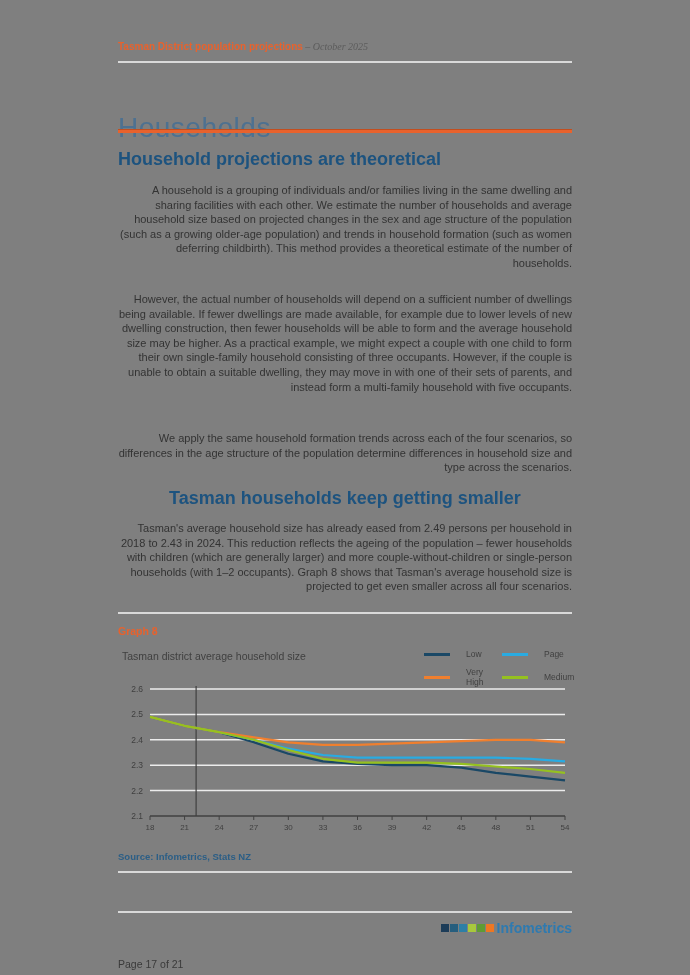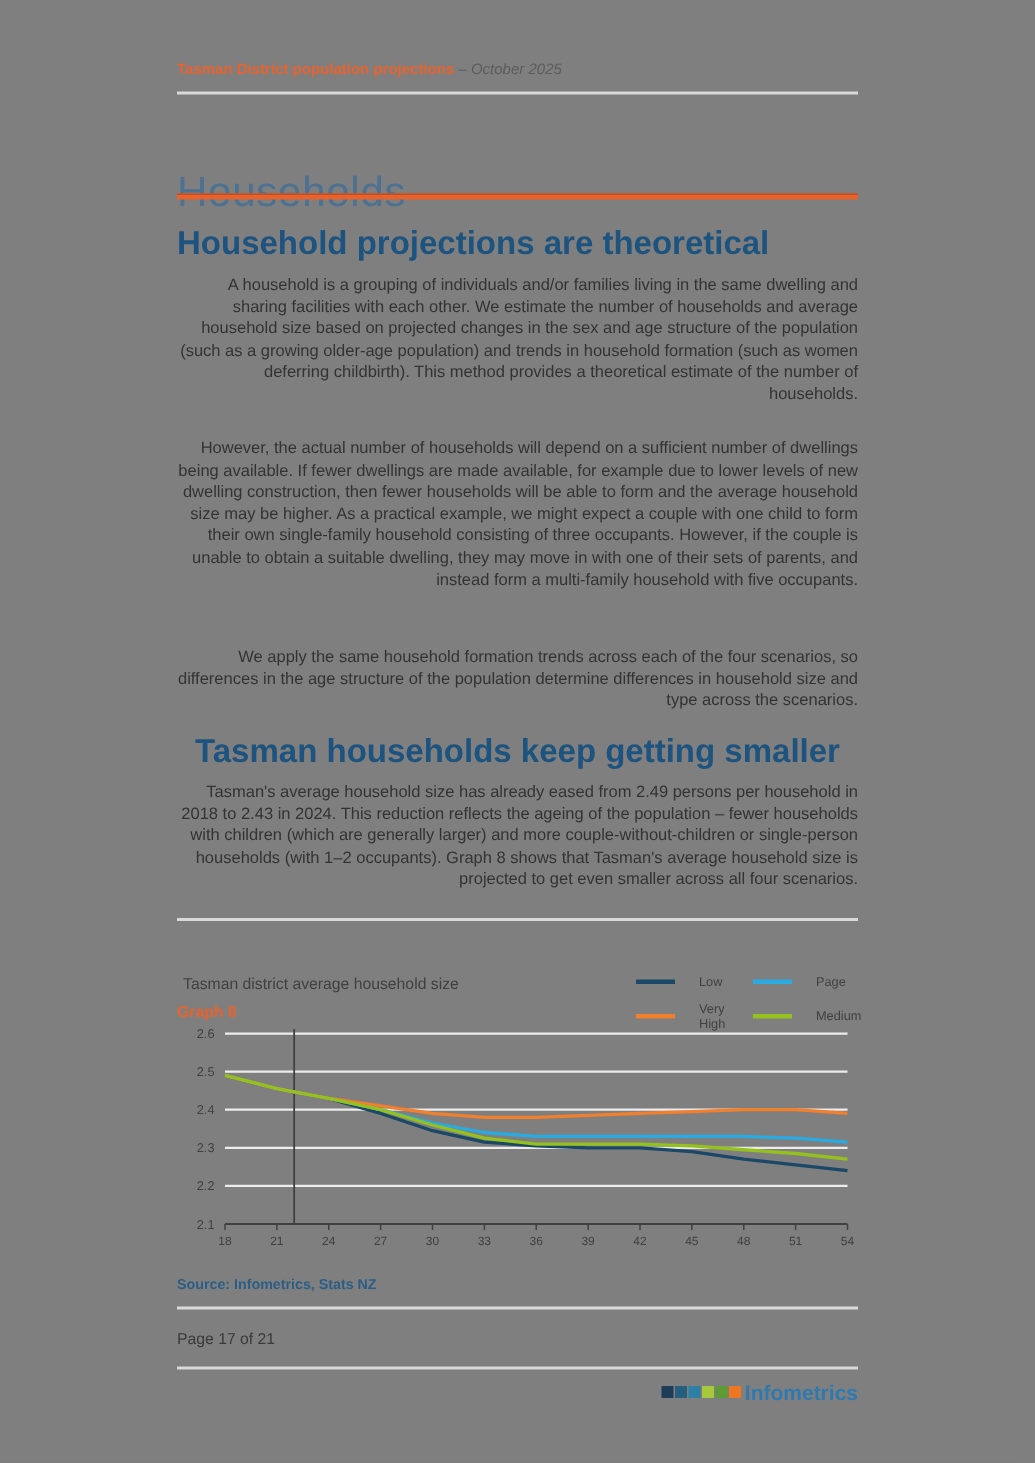--- a/index.html
+++ b/index.html
@@ -8,39 +8,39 @@
     background:#7f7f7f;
     font-family:"Liberation Sans","DejaVu Sans",sans-serif;
     color:#3a3a3a;
   }
   .abs{position:absolute;}
   .content-left{left:118px;}
   .content-w{width:454px;}
 
   .doc-header{top:41px;font-size:10px;line-height:12px;}
   .doc-header .brand{color:#e8622d;font-weight:bold;}
-  .doc-header .suffix{color:#5c5c5c;font-style:italic;}
+  .doc-header .suffix{color:#5c5c5c;font-style:italic;font-family:Liberation Serif, serif;}
   .rule-light{height:2px;background:#d9d9d9;}
   .rule-orange{height:3px;background:#e8622d;border-top:1px solid #c24e1f;}
 
   .doc-title{top:84px;font-size:28px;font-weight:normal;color:#4d7191;letter-spacing:0.5px;margin-top:28px;}
 
-  h2.section-heading{margin:0;font-size:22px;font-weight:bold;color:#1d537f;}
+  h2.section-heading{margin:0;font-size:18px;font-weight:bold;color:#1d537f;}
   .para{font-size:11px;line-height:14.6px;color:#333333;text-align:right;}
 
-  .graph-label{top:625px;font-size:10.5px;font-weight:bold;color:#e8622d;margin-top:44px;}
+  .graph-label{top:625px;font-size:10.5px;font-weight:bold;color:#e8622d;}
   .chart-title{top:650px;left:122px;font-size:10.5px;color:#404040;text-align:center;}
 
   .legend{top:649px;left:424px;width:160px;display:grid;grid-template-columns:78px 82px;row-gap:8px;}
   .legend-item{display:flex;align-items:center;font-size:8.5px;color:#404040;gap:12px;}
   .legend-swatch{display:inline-block;width:26px;height:3px;margin-right:4px;flex:0 0 auto;}
 
   .source-note{top:851px;font-size:9.5px;font-weight:bold;color:#2b5e86;}
 
-  .footer-page{top:887px;font-size:10.5px;color:#3a3a3a;}
+  .footer-page{top:958px;font-size:10.5px;color:#3a3a3a;}
   .logo{top:920px;right:118px;display:flex;align-items:center;}
   .logo-squares{display:flex;margin-right:3px;}
   .logo-square{width:8px;height:8px;margin-left:1px;}
   .logo-text{font-size:14px;font-weight:bold;color:#2e7ab0;}
 
   svg text{font-family:"Liberation Sans","DejaVu Sans",sans-serif;}
 </style>
 </head>
 <body>
 

